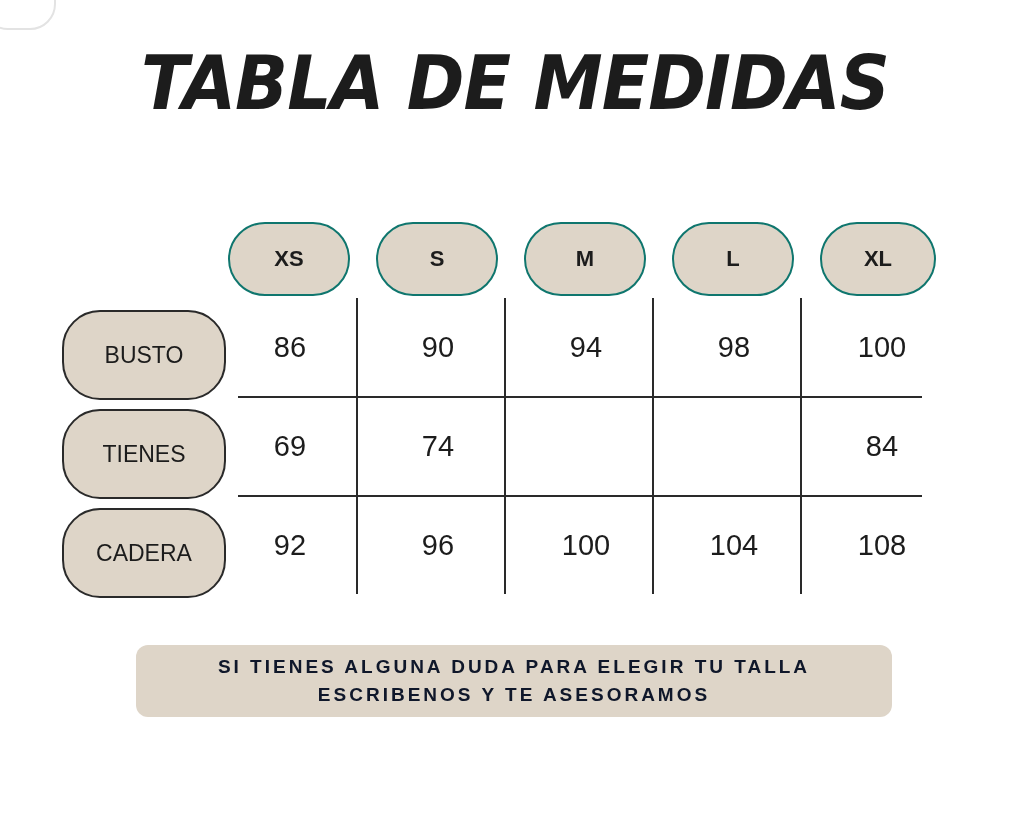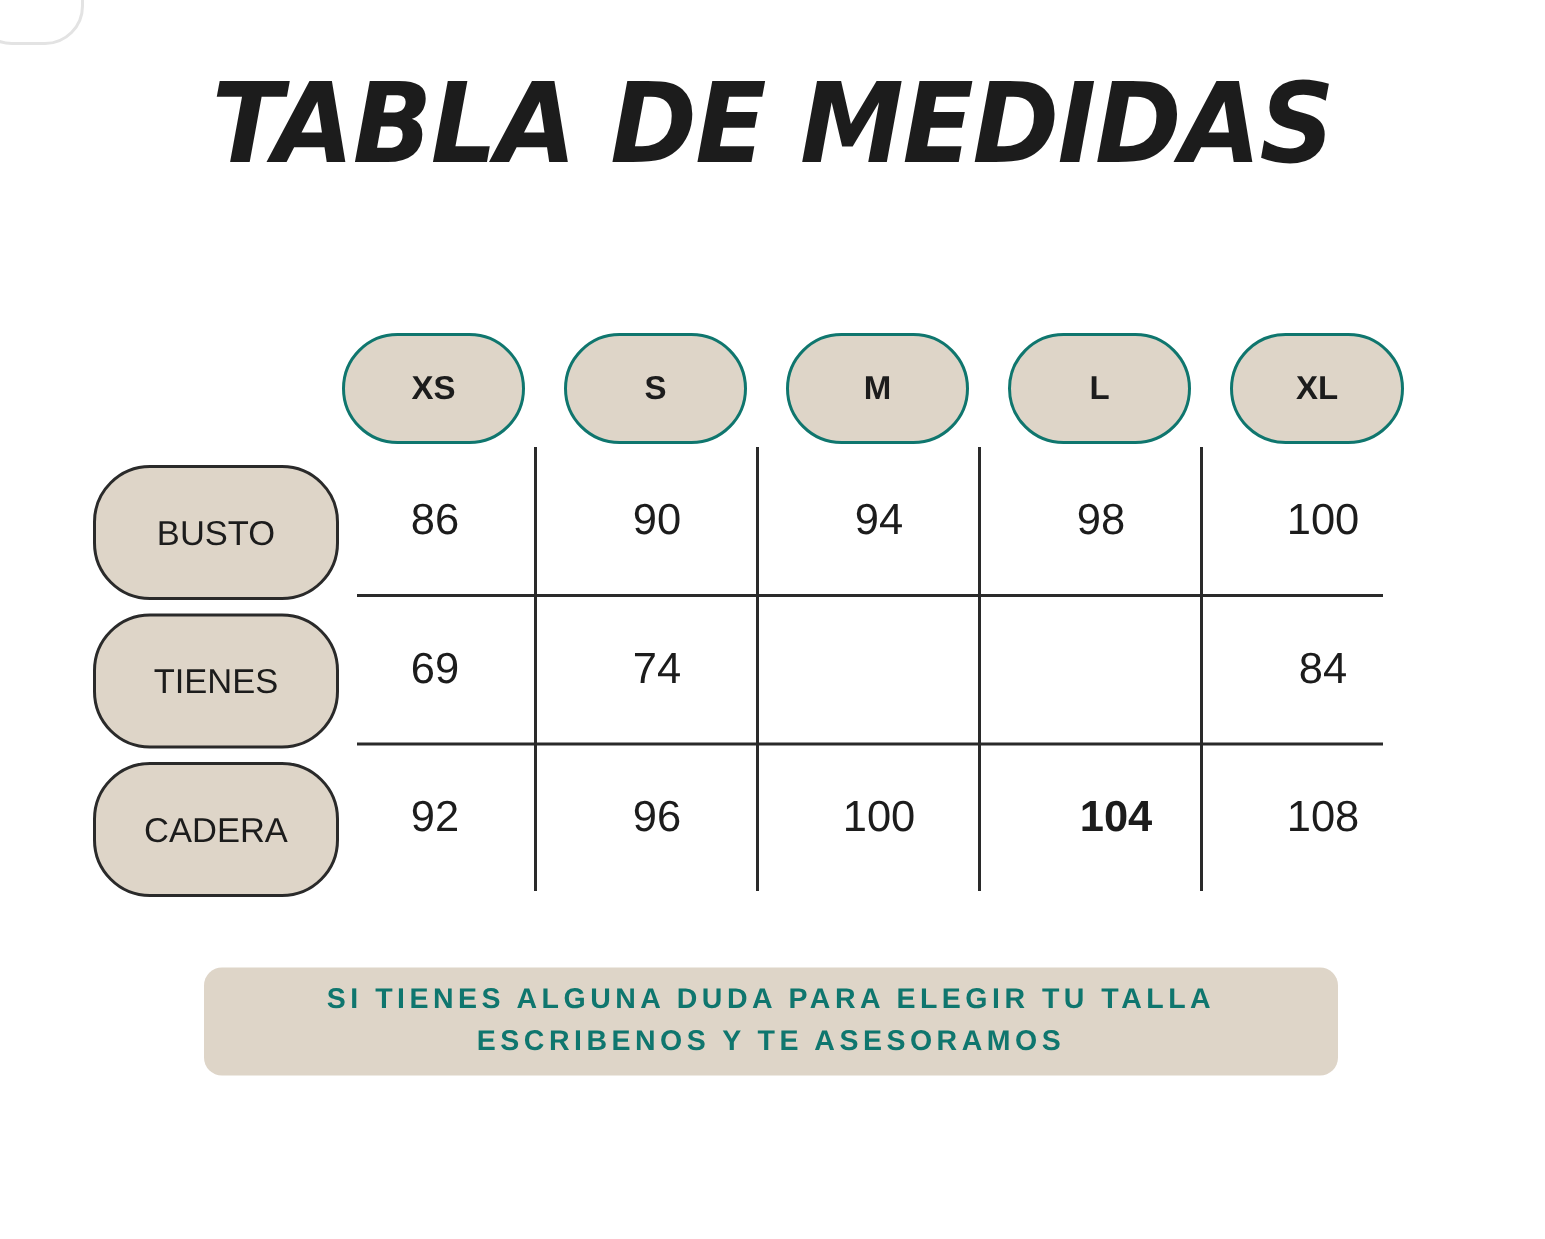--- a/index.html
+++ b/index.html
@@ -146,21 +146,21 @@
     left: 136px;
     width: 756px;
     height: 72px;
     background: #ded5c8;
     border-radius: 12px;
     display: flex;
     flex-direction: column;
     align-items: center;
     justify-content: center;
     text-align: center;
-    color: #0f766e;
+    color: #0f172a;
     font-size: 19px;
     font-weight: bold;
     letter-spacing: 3px;
     line-height: 1.45;
     box-sizing: border-box;
     padding: 0 20px;
   }
 </style>
 </head>
 <body>
@@ -197,21 +197,21 @@
     <div class="value-cell" style="top:0px;left:428px;">98</div>
     <div class="value-cell" style="top:0px;left:576px;">100</div>
 
     <div class="value-cell" style="top:99px;left:-16px;">69</div>
     <div class="value-cell" style="top:99px;left:132px;text-align:right;">74</div>
     <div class="value-cell" style="top:99px;left:576px;">84</div>
 
     <div class="value-cell" style="top:198px;left:-16px;">92</div>
     <div class="value-cell" style="top:198px;left:132px;">96</div>
     <div class="value-cell" style="top:198px;left:280px;">100</div>
-    <div class="value-cell" style="top:198px;left:438px;font-weight:bold;">104</div>
+    <div class="value-cell" style="top:198px;left:428px;">104</div>
     <div class="value-cell" style="top:198px;left:576px;">108</div>
   </div>
 
   <div class="footer-note">
     <div>SI TIENES ALGUNA DUDA PARA ELEGIR TU TALLA</div>
     <div>ESCRIBENOS Y TE ASESORAMOS</div>
   </div>
 
 </div>
 

